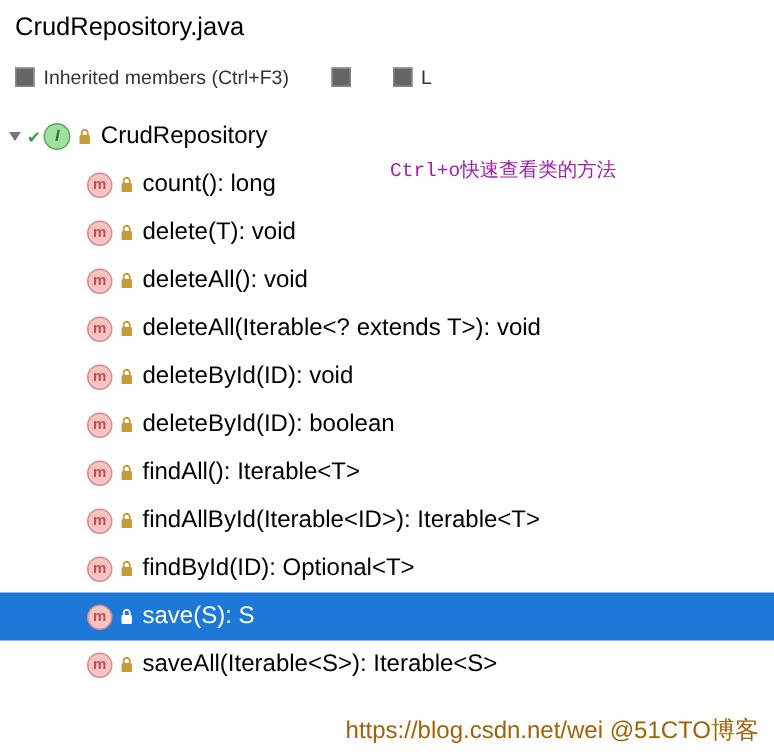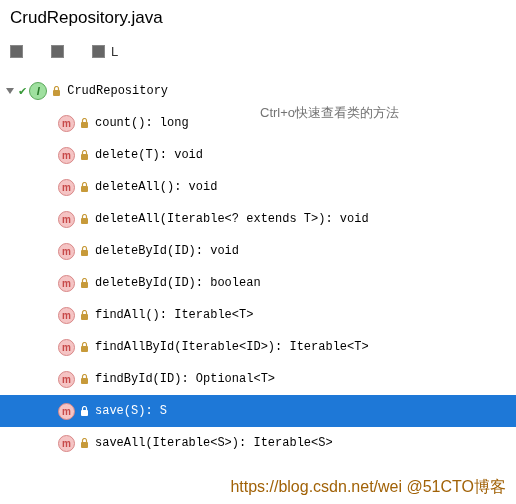--- a/index.html
+++ b/index.html
@@ -104,47 +104,48 @@
       height: 12px;
       margin-right: 6px;
       flex-shrink: 0;
       display: flex;
       align-items: center;
       justify-content: center;
       color: #c79a3a;
     }
     .item-label {
       color: #000;
-      font-size: 12px;
-      font-family: Liberation Mono, monospace;
+      font-size: 16px;
     }
     .tree-row.selected .item-label { color: #fff; }
     .annotation {
       position: absolute;
-      color: #737373;
+      color: #a21caf;
       font-size: 13px;
       left: 260px;
       top: 104px;
+      font-family: Liberation Mono, monospace;
     }
     .watermark {
       position: absolute;
       bottom: 6px;
       right: 10px;
       color: #a16207;
       font-size: 16px;
     }
   </style>
 </head>
 <body>
 
 <div class="title">CrudRepository.java</div>
 
 <div class="filter-bar">
   <div class="filter-item">
     <div class="checkbox"></div>
+    <span>Inherited members (Ctrl+F3)</span>
   </div>
   <div class="filter-item">
     <div class="checkbox"></div>
   </div>
   <div class="filter-item">
     <div class="checkbox"></div>
     <span>L</span>
   </div>
 </div>
 

